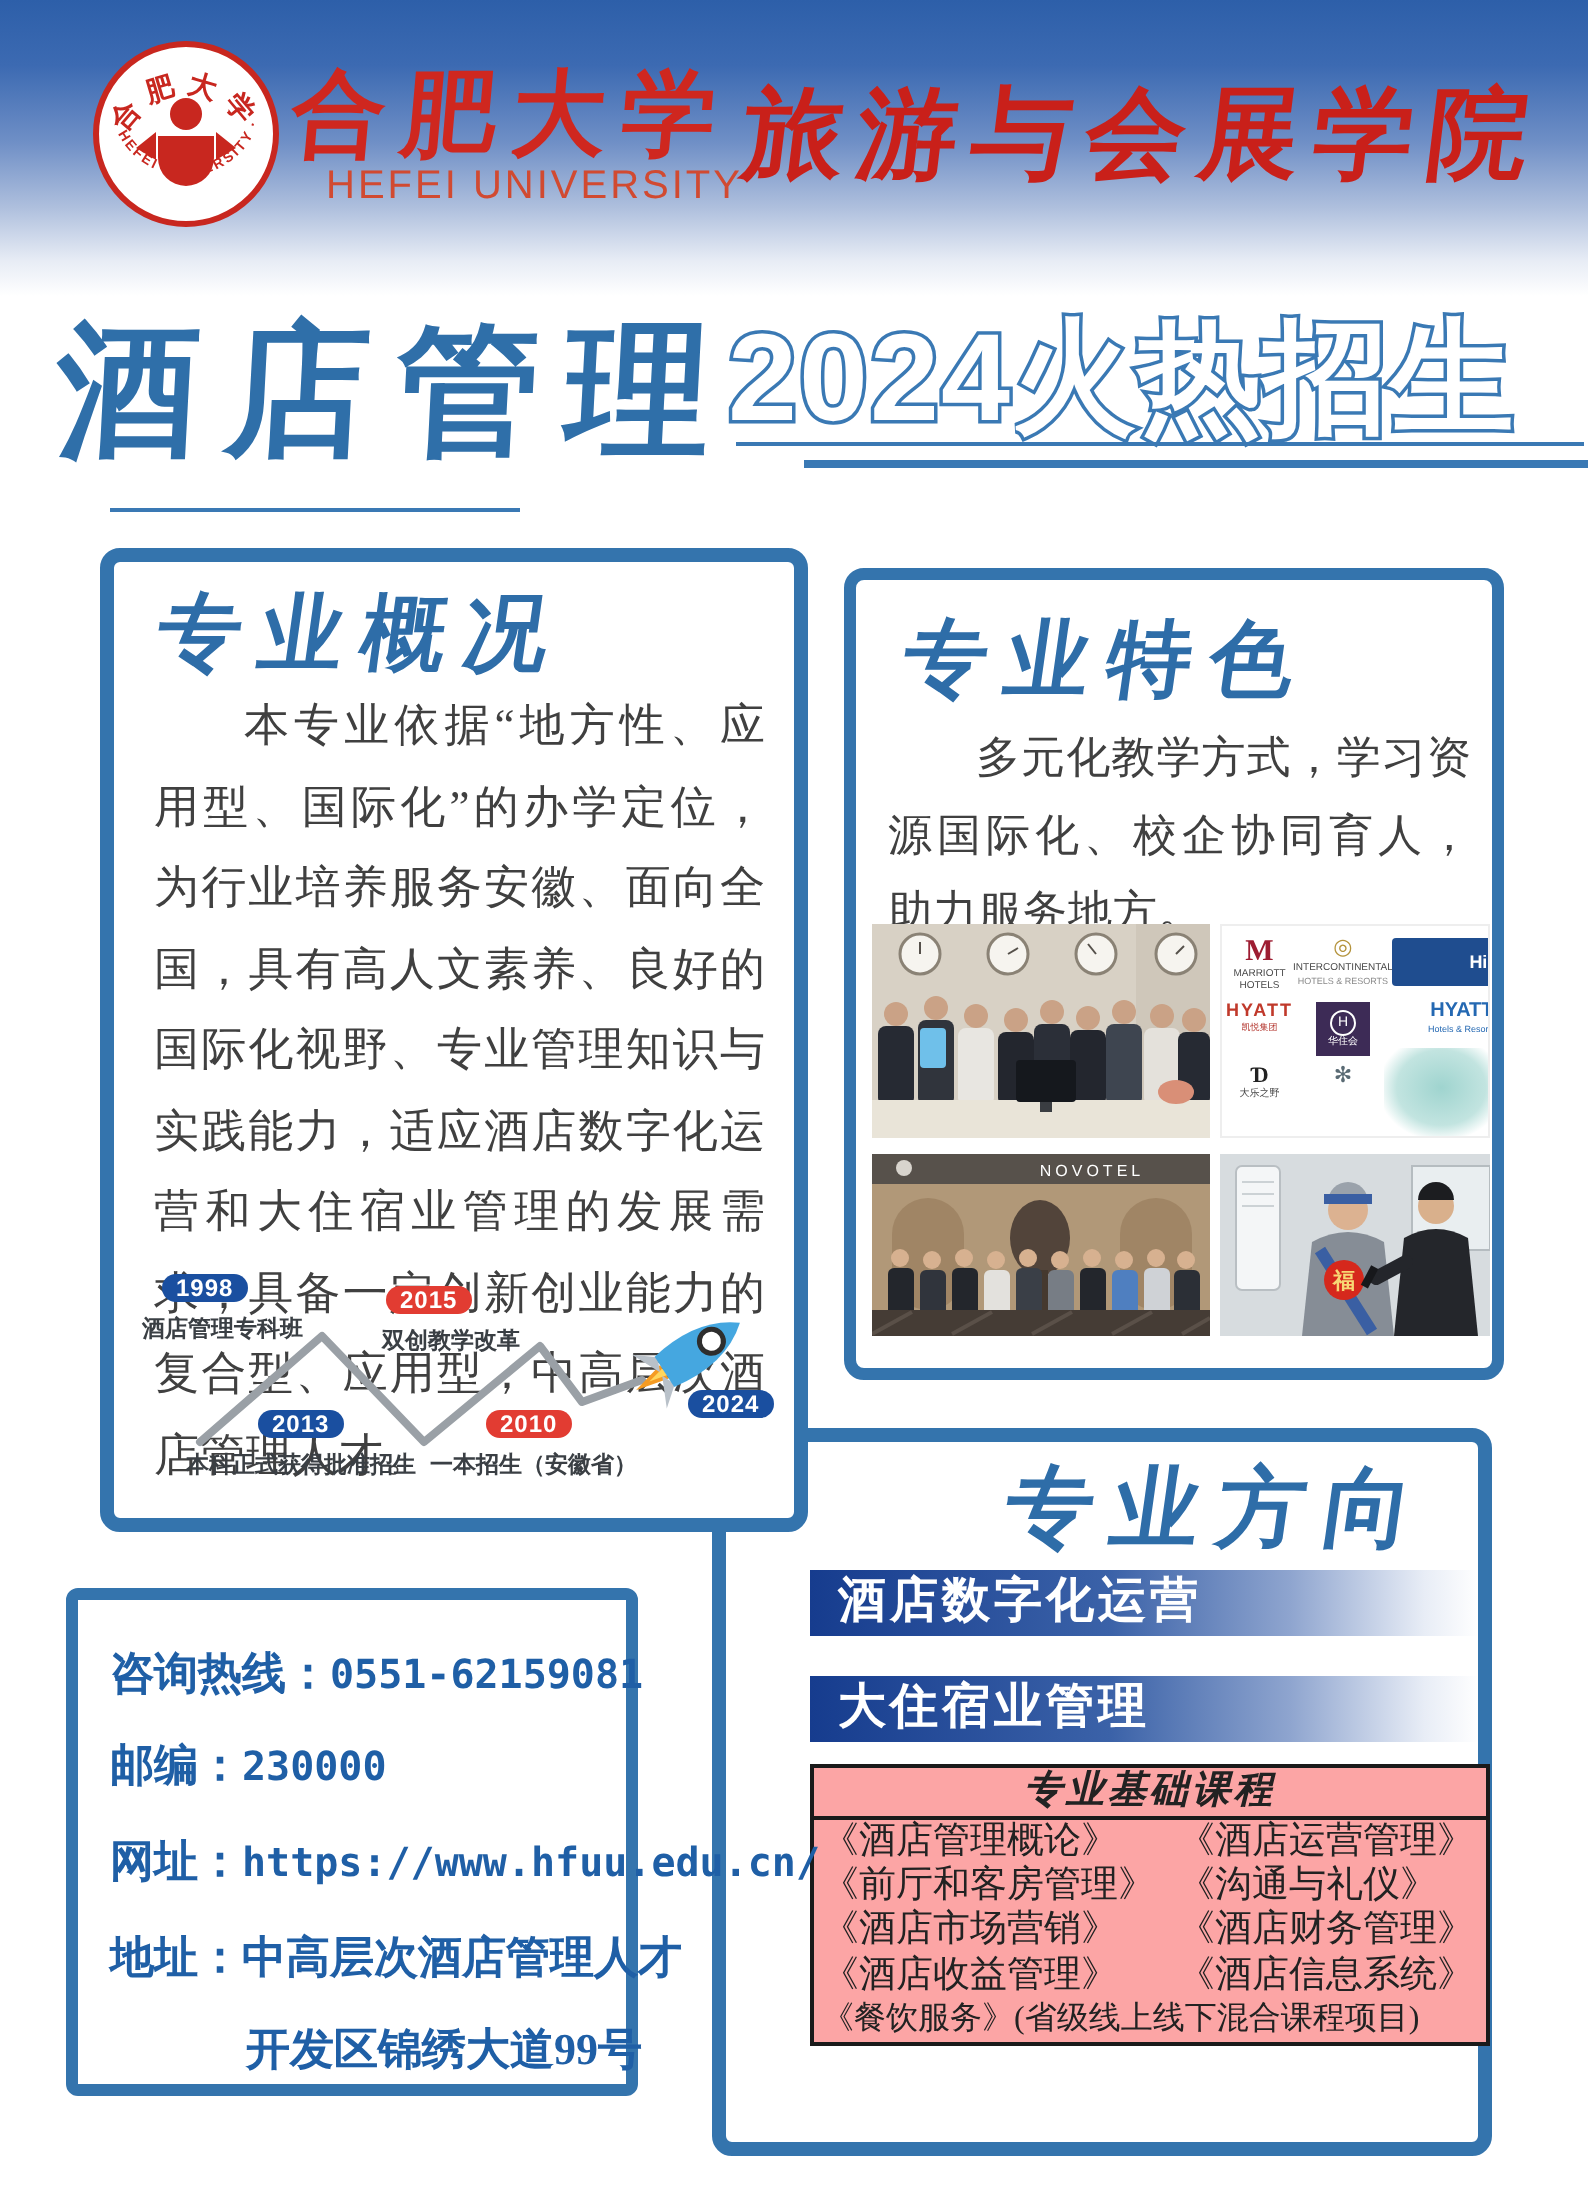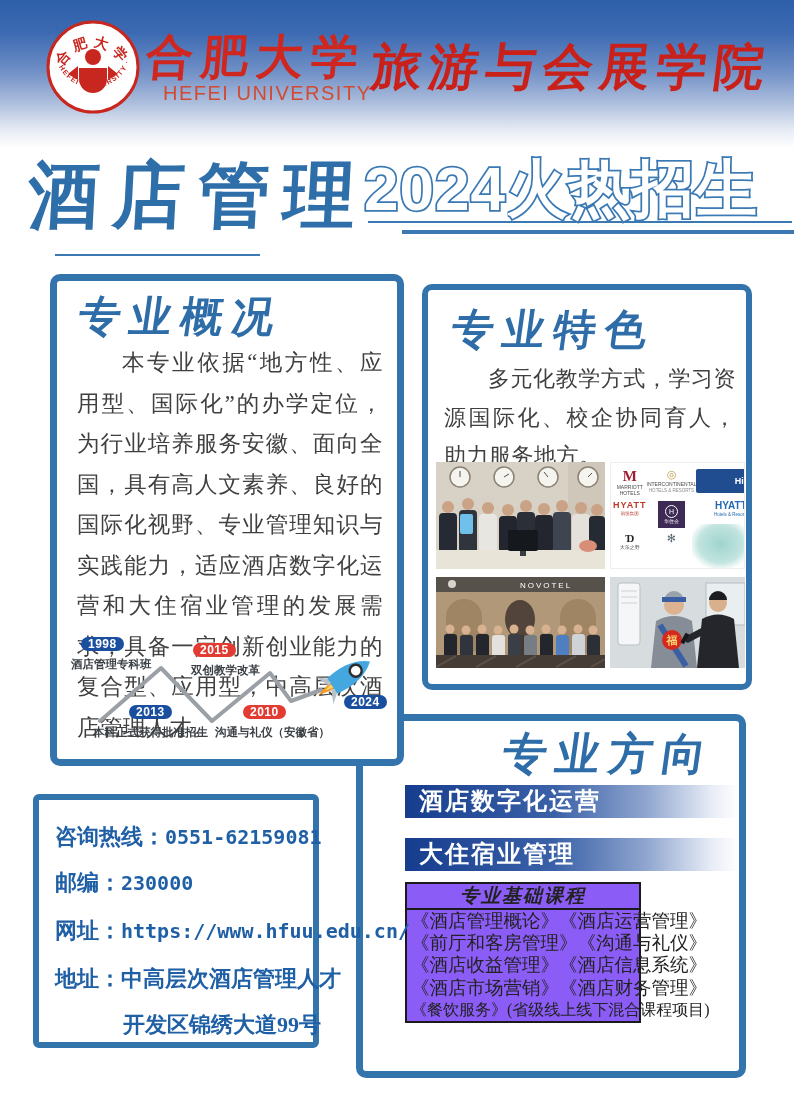--- a/index.html
+++ b/index.html
@@ -85,22 +85,22 @@
   .teal-blob{position:absolute;right:0;bottom:0;width:52px;height:44px;z-index:0;
     background:radial-gradient(ellipse at 55% 45%,#9fd4cf 0%,#c2e4e0 55%,rgba(255,255,255,0) 78%);}
 
   
   .dir-bar{position:absolute;left:42px;width:334px;height:33px;line-height:33px;box-sizing:border-box;
     padding-left:14px;color:#fff;font-weight:bold;font-size:24px;letter-spacing:2px;
     font-family:"Liberation Serif",serif;
     background:linear-gradient(90deg,#163c8e 0%,#3b62a8 45%,#8fa5cf 72%,#e8edf6 92%,#fff 100%);}
   .bar1{top:64px;}
   .bar2{top:117px;}
-  .course-table{position:absolute;left:42px;top:161px;width:236px;border:2px solid #1a1a1a;
-    box-sizing:border-box;background:#8b5cf6;font-family:"Liberation Serif",serif;color:#222;}
+  .course-table{position:absolute;left:42px;top:161px;width:340px;border:2px solid #1a1a1a;
+    box-sizing:border-box;background:#fca5a5;font-family:"Liberation Serif",serif;color:#222;}
   .ct-head{height:24px;line-height:24px;text-align:center;border-bottom:2px solid #1a1a1a;
     font-weight:900;font-style:italic;font-size:19px;letter-spacing:2px;}
   .ct-row{display:flex;height:22.2px;line-height:22.2px;font-size:18.5px;padding:0 4px;white-space:nowrap;}
   .ct-row .c1{width:178px;overflow:visible;}
   .ct-row.wide{font-size:16px;}
   .ct-row.wide .c1{width:auto;}
 
   
   .c-row{position:absolute;left:16px;white-space:nowrap;color:#1f5fa6;}
   .c-label{font-family:"Liberation Serif",serif;font-weight:bold;font-size:22px;}
@@ -160,21 +160,21 @@
           <circle cx="8" cy="0" r="6" fill="#ffffff" stroke="#2e2e2e" stroke-width="2.5"></circle>
         </g>
       </svg>
       <span class="tl-pill pill-blue p1998">1998</span>
       <span class="tl-label l1998">酒店管理专科班</span>
       <span class="tl-pill pill-blue p2013">2013</span>
       <span class="tl-label l2013">本科正式获得批准招生</span>
       <span class="tl-pill pill-red p2015">2015</span>
       <span class="tl-label l2015">双创教学改革</span>
       <span class="tl-pill pill-red p2019">2010</span>
-      <span class="tl-label l2019">沟通与礼仪（安徽省）</span>
+      <span class="tl-label l2019">一本招生（安徽省）</span>
       <span class="tl-pill pill-blue p2024">2024</span>
     </div>
   </div>
 
   <div class="box box-features">
     <div class="sec-title ft-title">专业特色</div>
     <div class="body-text ft-body">多元化教学方式，学习资源国际化、校企协同育人，助力服务地方。</div>
 
     <svg class="photo ph-reception" width="169" height="107" viewBox="0 0 169 107">
       <rect width="169" height="107" fill="#d8d1c5"></rect>
@@ -340,26 +340,26 @@
       <div class="ct-head">专业基础课程</div>
       <div class="ct-row">
         <span class="c1">《酒店管理概论》</span>
         <span class="c2">《酒店运营管理》</span>
       </div>
       <div class="ct-row">
         <span class="c1">《前厅和客房管理》</span>
         <span class="c2">《沟通与礼仪》</span>
       </div>
       <div class="ct-row">
+        <span class="c1">《酒店市场营销》</span>
+        <span class="c2">《酒店财务管理》</span>
+      </div>
+      <div class="ct-row">
         <span class="c1">《酒店收益管理》</span>
         <span class="c2">《酒店信息系统》</span>
-      </div>
-      <div class="ct-row">
-        <span class="c1">《酒店市场营销》</span>
-        <span class="c2">《酒店财务管理》</span>
       </div>
       <div class="ct-row wide">
         <span class="c1">《餐饮服务》(省级线上线下混合课程项目)</span>
       </div>
     </div>
   </div>
 
   <div class="box box-contact">
     <div class="c-row cr1">
       <span class="c-label">咨询热线：</span><span class="c-val">0551-62159081</span>

